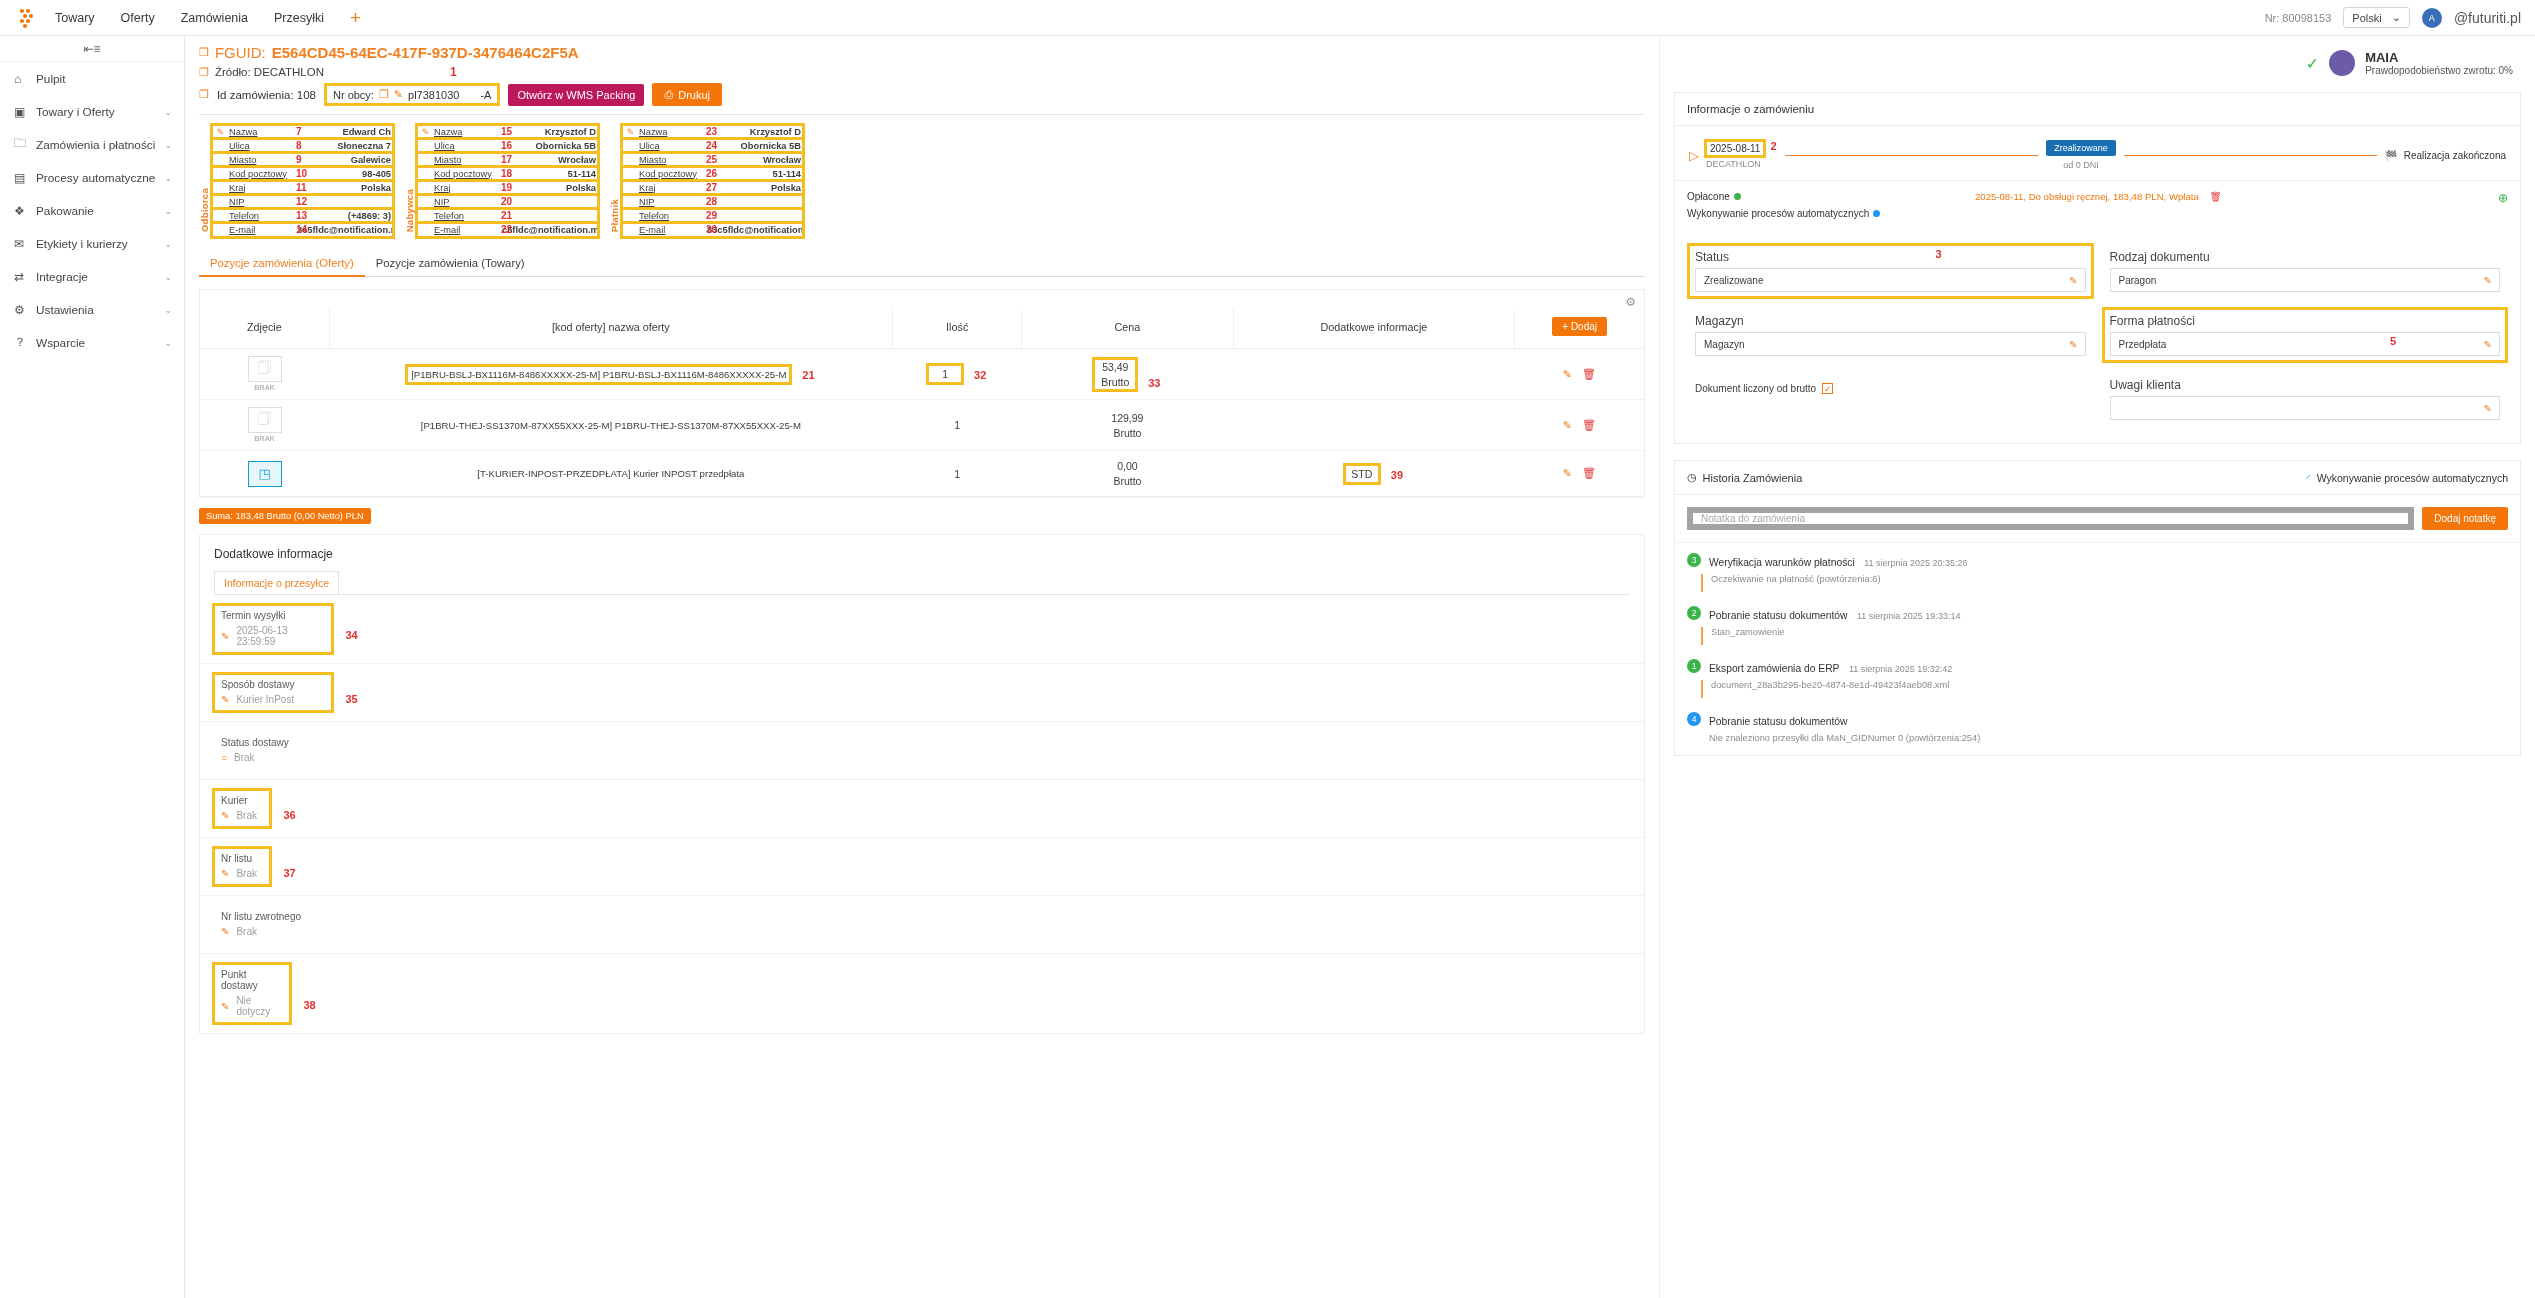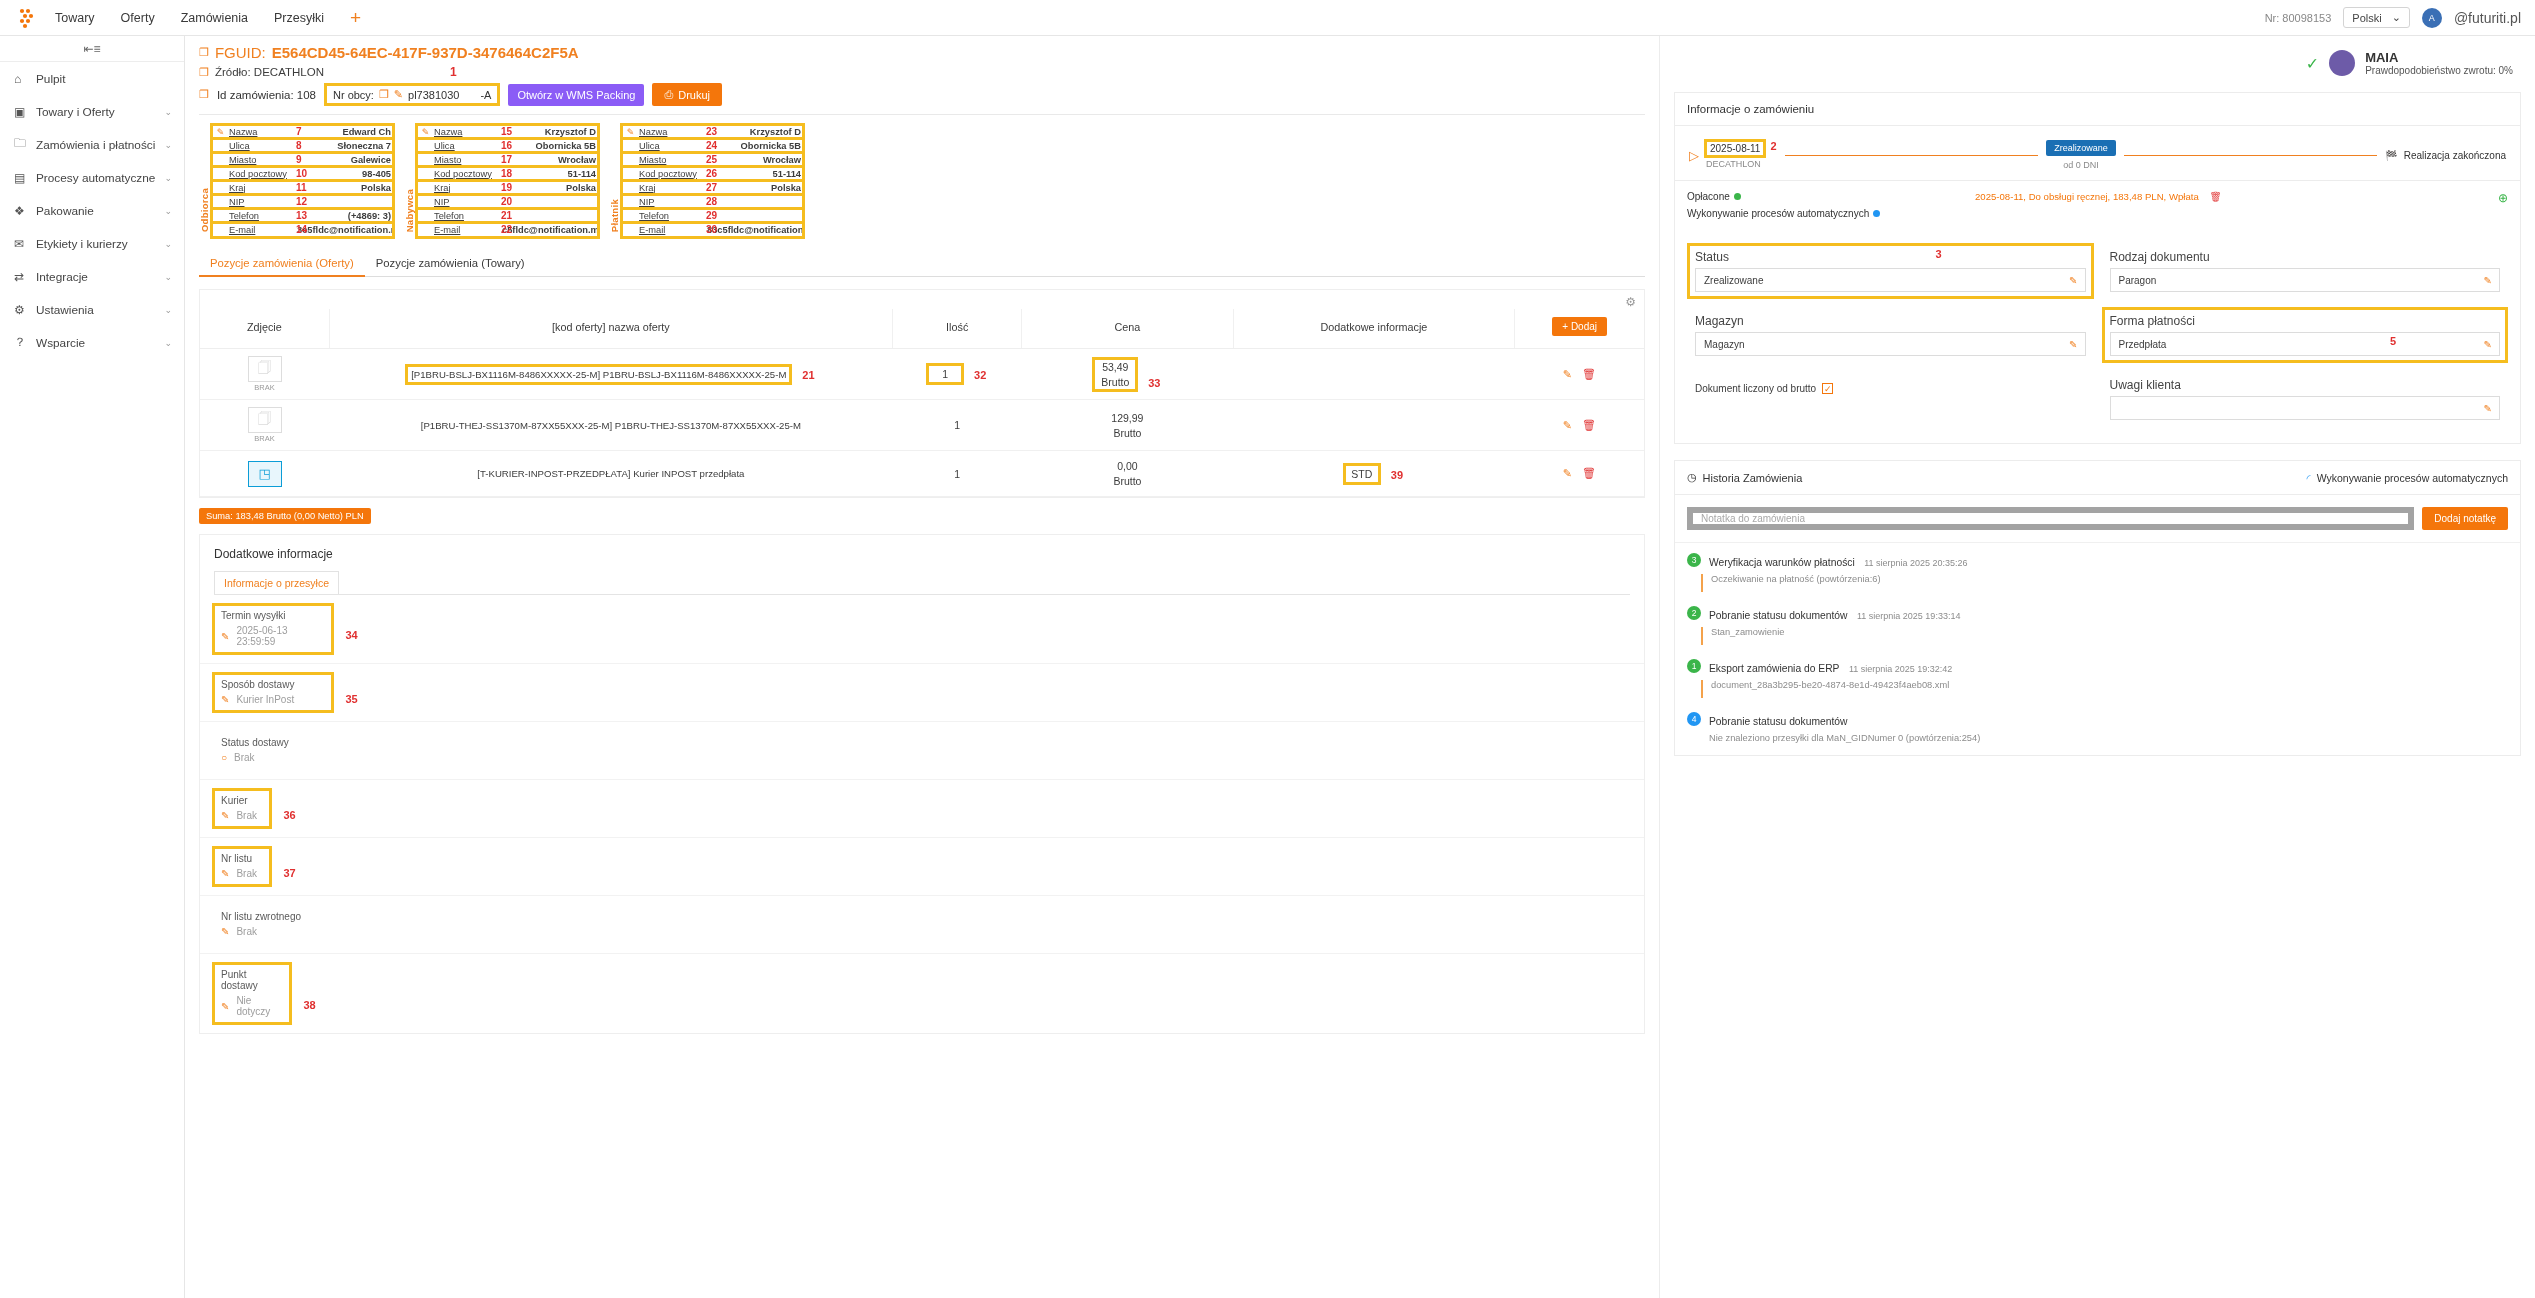--- a/index.html
+++ b/index.html
@@ -36,21 +36,21 @@
      border-right:1px solid #ececec; overflow:hidden; }
   .hdr { padding:8px 14px 0 14px; }
   .hline { display:flex; align-items:center; gap:6px; font-size:13px; margin-bottom:4px; }
   .cpy { color:#f08020; font-size:11px; }
   .fguid-lbl { color:#f08020; font-size:15px; }
   .fguid-val { color:#f08020; font-size:15px; font-weight:bold; }
   .src { font-size:11.5px; color:#3c3c3c; }
   .idline { display:flex; align-items:center; gap:8px; font-size:11.5px; margin-top:3px; }
   .nrobcy { border:3px solid #f5bd1f; padding:2px 6px; display:flex; align-items:center; gap:5px; font-size:11px; }
   .nrobcy .pen { color:#f08020; }
-  .btn-orange { background:#8b5cf6; color:#fff; border:none; border-radius:2px; font-size:11px;
+  .btn-orange { background:#be185d; color:#fff; border:none; border-radius:2px; font-size:11px;
      padding:5px 9px; cursor:pointer; font-family:inherit; }
   .btn-print { background:#f4760b; color:#fff; border:none; border-radius:2px; font-size:11px;
      padding:5px 12px; cursor:pointer; display:flex; align-items:center; gap:5px; font-family:inherit; }
   .marker { color:#e03030; font-weight:bold; font-size:12px; }
 
   .sep { height:1px; background:#e9e9e9; margin:8px 14px 0 14px; }
 
   
   .addr-wrap { display:flex; gap:11px; padding:10px 14px 0 14px; }
   .addr-panel { position:relative; width:194px; padding-left:13px; }

